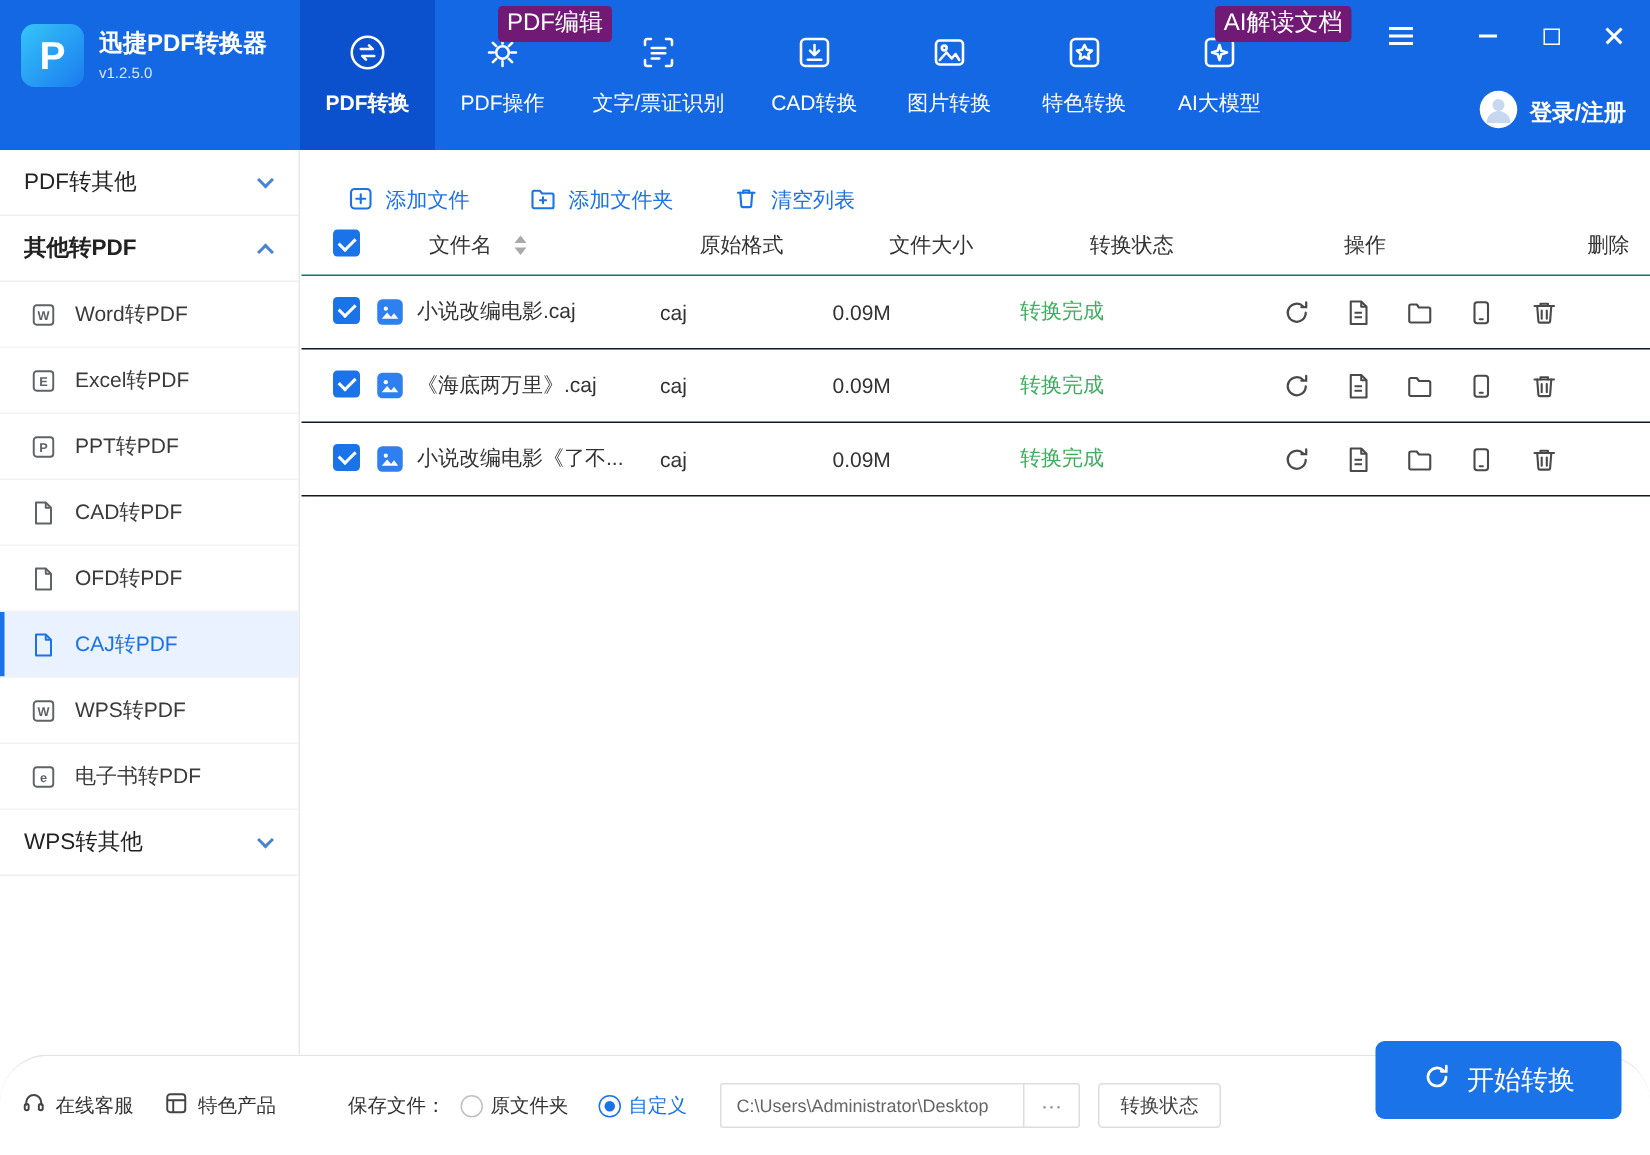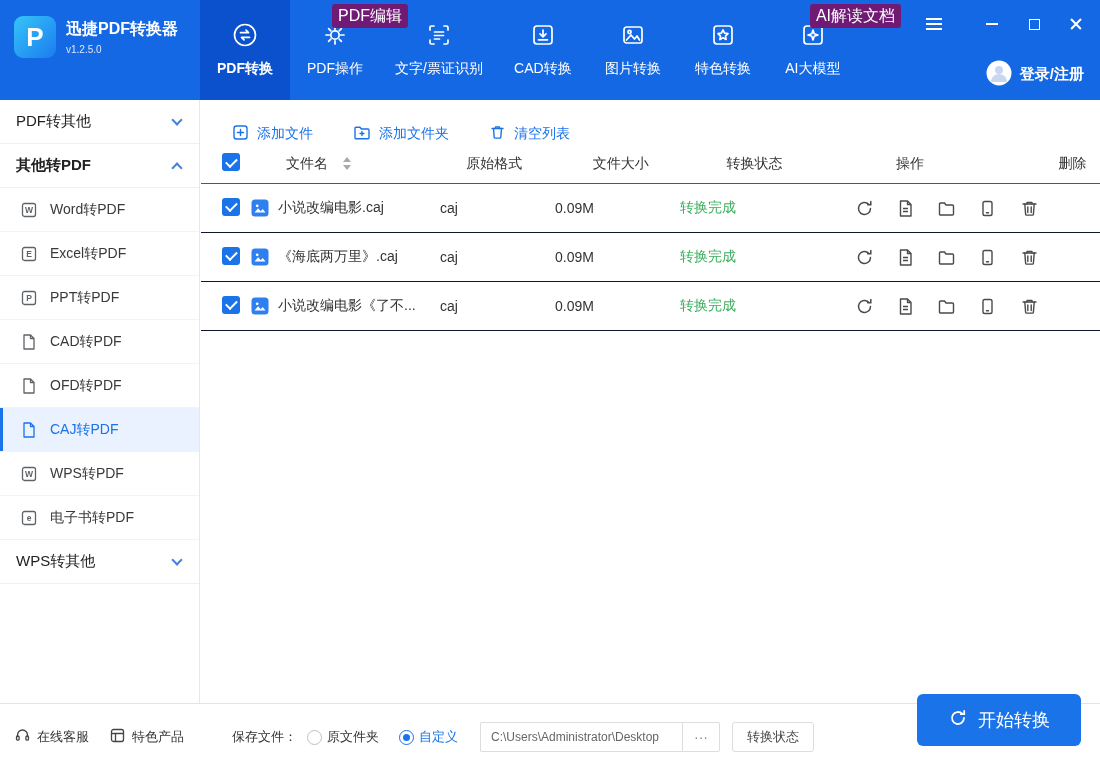--- a/index.html
+++ b/index.html
@@ -60,21 +60,21 @@
   .checkbox { width:18px; height:18px; border-radius:3px; background:#1a73e8; position:relative; display:inline-block; cursor:pointer; }
   .checkbox::after { content:""; position:absolute; left:6px; top:2.5px; width:4.5px; height:9px; border:solid #fff; border-width:0 2px 2px 0; transform:rotate(45deg); }
   .sort { display:inline-flex; flex-direction:column; gap:3px; margin-left:7px; cursor:pointer; }
   .sort i { display:block; width:0; height:0; border-left:4px solid transparent; border-right:4px solid transparent; }
   .sort .up { border-bottom:5px solid #a9a9a9; }
   .sort .dn { border-top:5px solid #a9a9a9; }
   .act { display:inline-flex; cursor:pointer; }
   .file-icon { display:inline-flex; width:20px; height:20px; }
 
   
-  .bottombar { position:absolute; left:0; top:703px; width:1100px; height:67px; border-top:1px solid #e4e4e4; background:#fff; }
+  .bottombar { position:absolute; left:0; top:703px; width:1100px; height:67px; border-top:1px solid #e4e4e4; background:#fff;border-radius:32px; }
   .side-footer { position:absolute; left:14px; top:0; height:100%; display:flex; align-items:center; gap:20px; }
   .footer-link { display:flex; align-items:center; gap:6px; font-size:13px; color:#333; cursor:pointer; }
   .save-row { position:absolute; left:232px; top:0; height:100%; display:flex; align-items:center; font-size:13px; color:#333; }
   .save-label { margin-right:10px; }
   .radio-group { display:flex; align-items:center; gap:5px; cursor:pointer; }
   .radio-group + .radio-group { margin-left:20px; }
   .radio { width:15px; height:15px; border-radius:50%; border:1px solid #c0c0c0; background:#fff; display:inline-block; position:relative; }
   .radio.checked { border-color:#1a73e8; }
   .radio.checked::after { content:""; position:absolute; inset:3px; border-radius:50%; background:#1a73e8; }
   .radio-group .blue { color:#1a73e8; }

